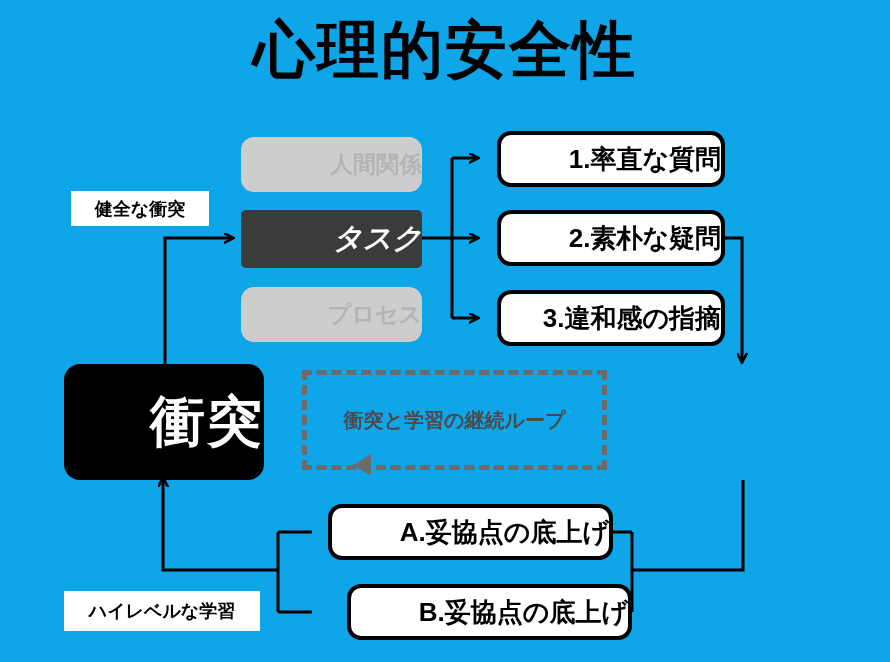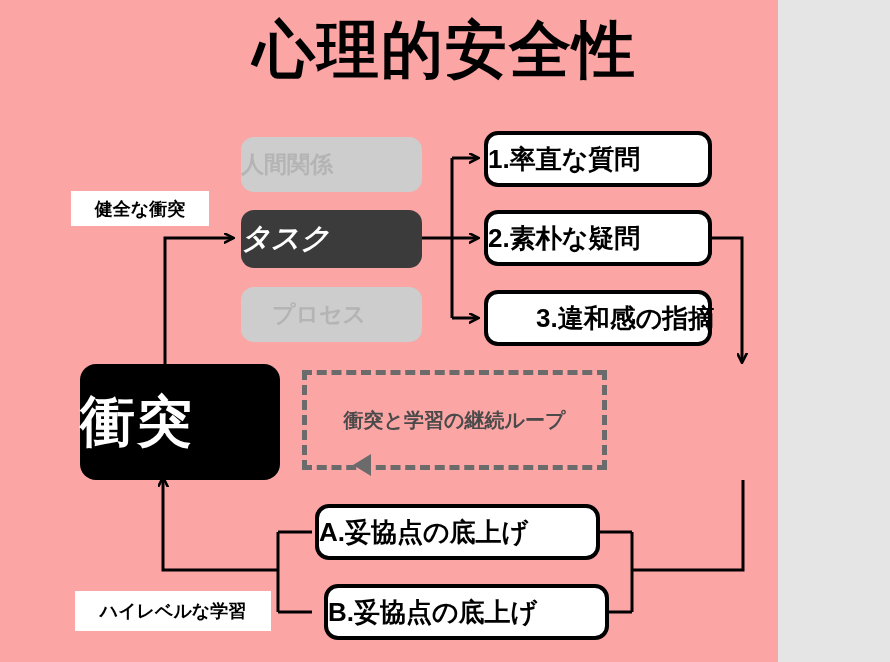--- a/index.html
+++ b/index.html
@@ -4,22 +4,22 @@
 <style>
   * { box-sizing: border-box; margin: 0; padding: 0; }
   html, body {
     width: 890px; height: 662px;
     background: #e5e5e5;
     font-family: "Liberation Sans", "DejaVu Sans", sans-serif;
     overflow: hidden;
   }
   #stage {
     position: relative;
-    width: 778px; height: 662px;
-    background: #fca5a5;
+    width: 890px; height: 662px;
+    background: #0ea5e9;
   }
 
   
   #wires {
     position: absolute; left: 0; top: 0;
     width: 890px; height: 662px;
     pointer-events: none;
   }
 
   
@@ -34,63 +34,63 @@
     color: #000;
     line-height: 1.15;
     white-space: nowrap;
   }
 
   
   .node {
     position: absolute;
     display: flex;
     align-items: center;
-    justify-content: flex-start;
+    justify-content: flex-end;
     border-radius: 12px;
     text-align: center;
     white-space: nowrap;
   }
 
   
   .opt-dim {
     background: #cdcdcd;
     color: #b4b4b4;
     font-size: 23px;
     font-weight: 700;
     border-radius: 13px;
   }
   
   .opt-active {
     background: #3b3b3b;
     color: #ffffff;
     font-size: 29px;
     font-weight: 700;
-    border-radius: 13px;
+    border-radius: 5px;
     font-style: italic;
   }
 
   
   .card {
     background: #ffffff;
     color: #000000;
     border: 4px solid #000000;
     border-radius: 14px;
     font-size: 26px;
     font-weight: 700;
+    margin-left: 13px;
   }
 
   
   .bigblack {
     background: #000000;
     color: #ffffff;
     border-radius: 16px;
     font-size: 55px;
     font-weight: 700;
     letter-spacing: 2px;
-    margin-left: 16px;
   }
 
   
   .loopbox {
     position: absolute;
     border: 5px dashed #6b6b6b;
     background: transparent;
     display: flex;
     align-items: center;
     justify-content: center;
@@ -192,25 +192,25 @@
 
   <div class="loopbox" style="left:302px; top:370px; width:305px; height:100px;">
     <span class="loop-label">衝突と学習の継続ループ</span>
     <span class="loop-tri" style="left:46px; bottom:-11px;"></span>
   </div>
 
   <div class="node card" style="left:315px; top:504px; width:285px; height:56px;">
     <span>A.妥協点の底上げ</span>
   </div>
 
-  <div class="node card" style="left:324px; top:584px; width:285px; height:56px;">
+  <div class="node card" style="left:334px; top:584px; width:285px; height:56px;">
     <span>B.妥協点の底上げ</span>
   </div>
 
   <div class="tag" style="left:71px; top:191px; width:138px; height:35px;">
     <span>健全な衝突</span>
   </div>
 
-  <div class="tag" style="left:75px; top:591px; width:196px; height:40px;justify-content:center;">
+  <div class="tag" style="left:64px; top:591px; width:196px; height:40px;justify-content:center;">
     <span>ハイレベルな学習</span>
   </div>
 
 </div>
 
 </body></html>

